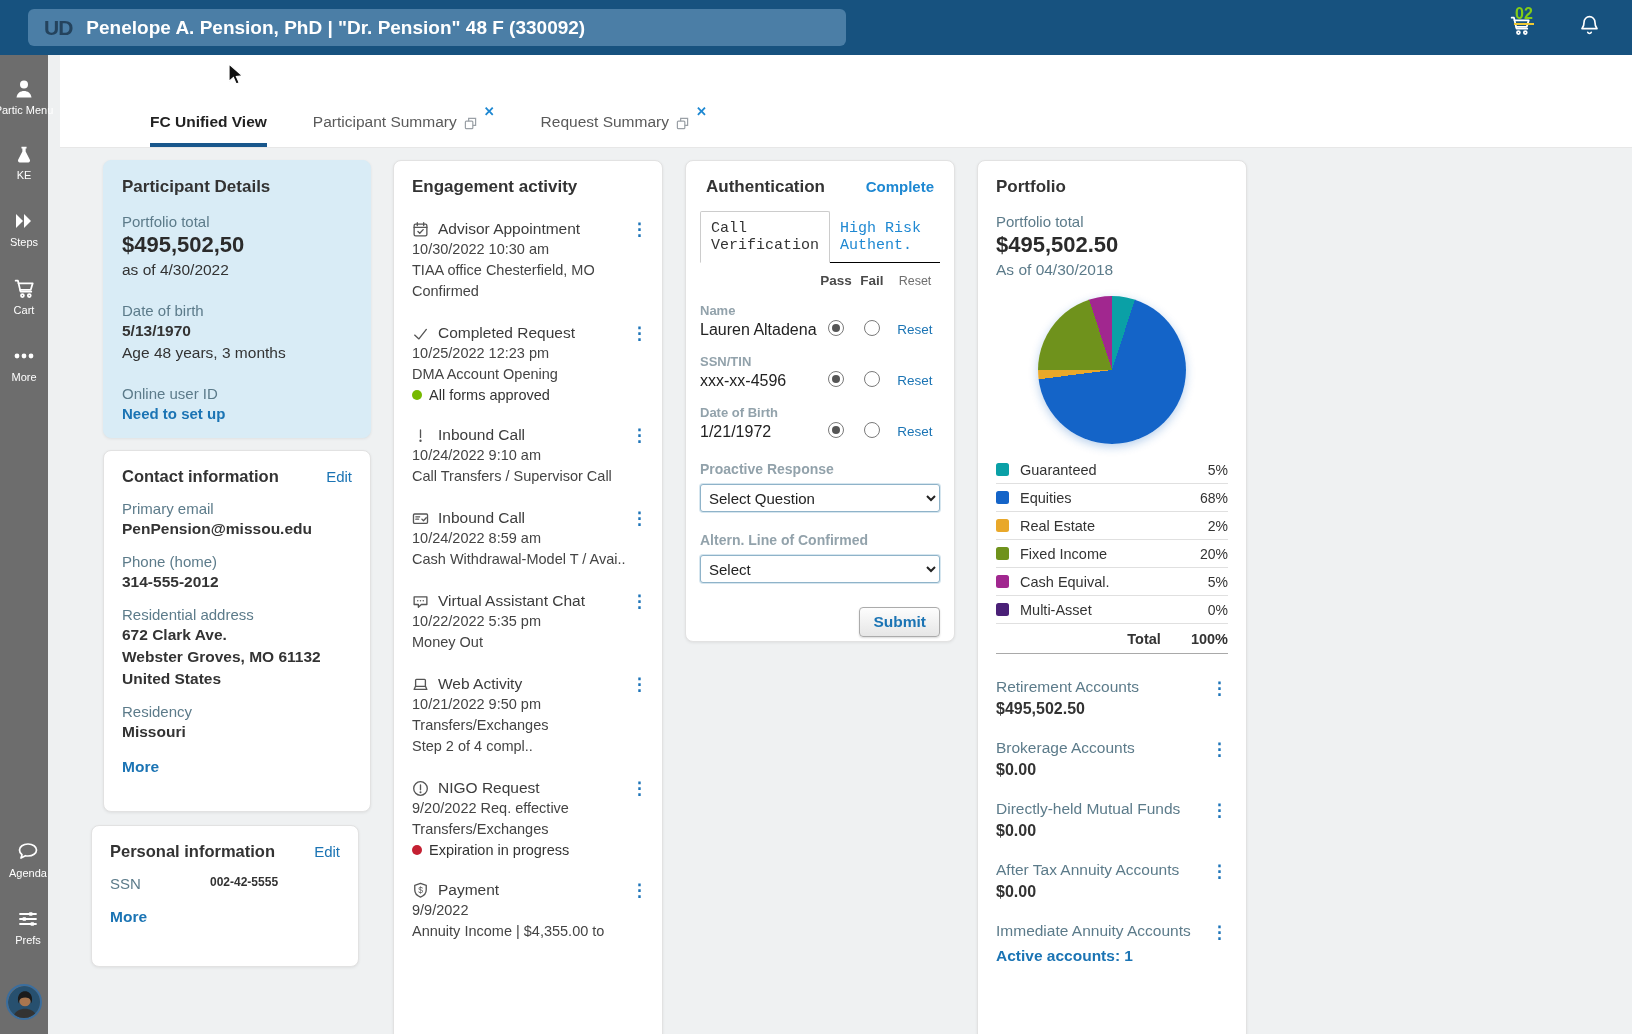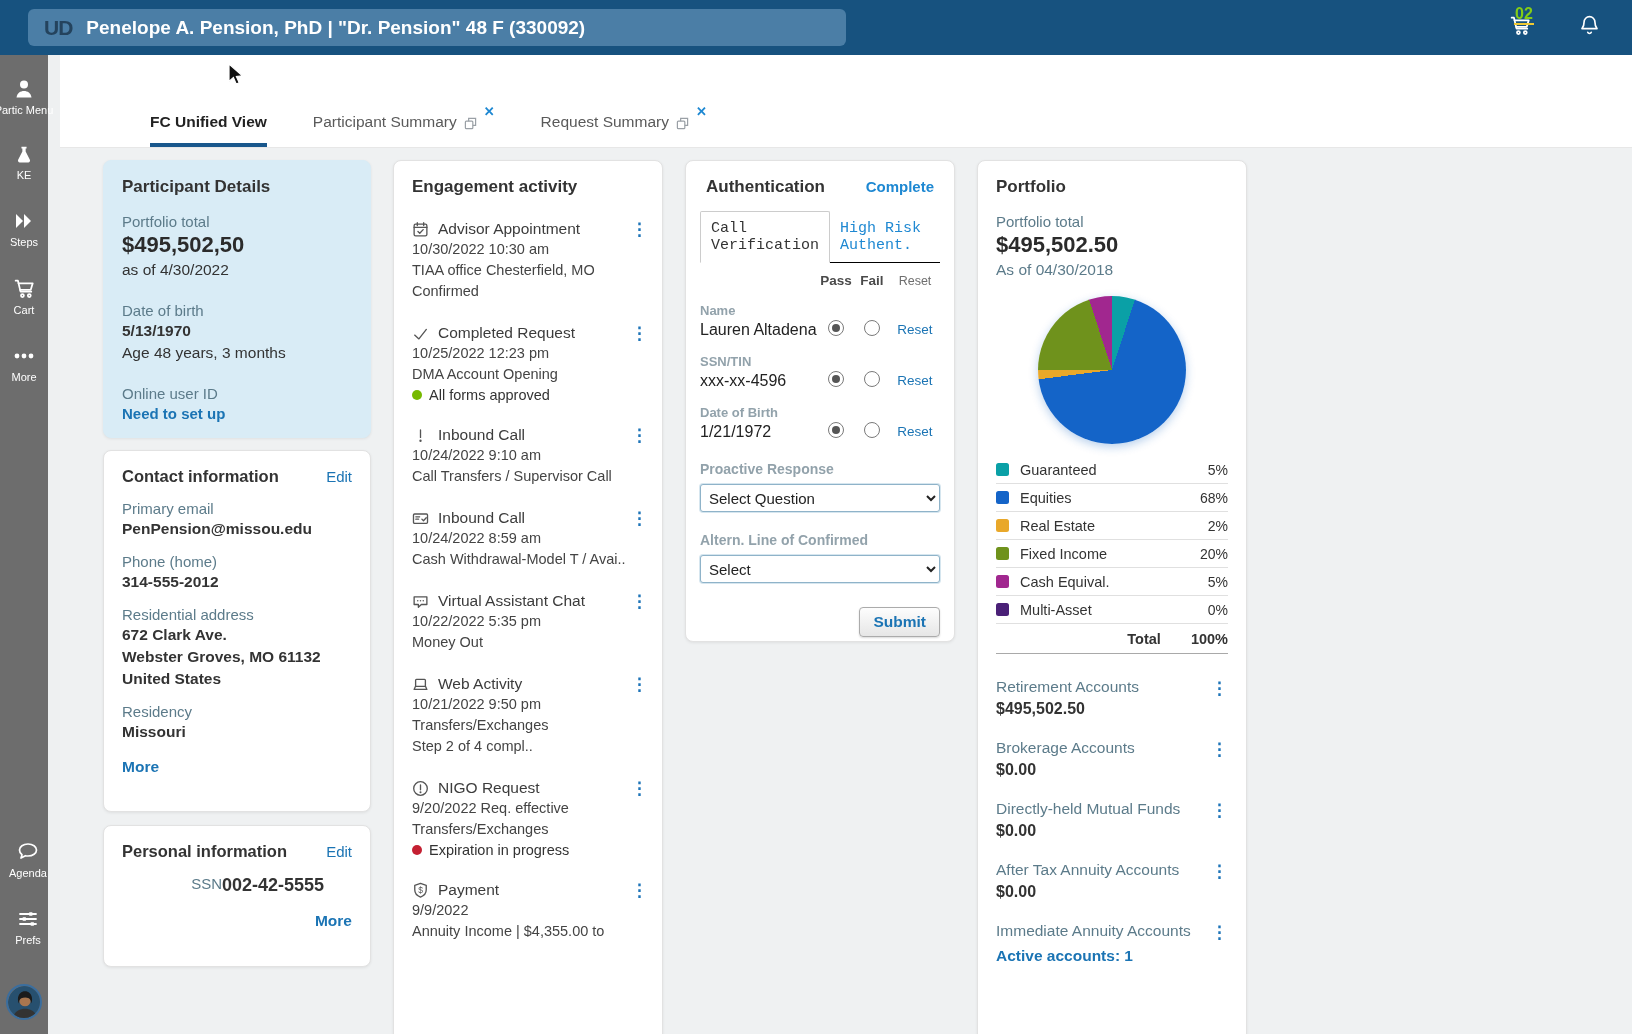--- a/index.html
+++ b/index.html
@@ -45,30 +45,30 @@
   .hdr-row h2 { margin-bottom:0; }
   .link { color:#1b74b4; font-weight:bold; text-decoration:none; font-size:15px; cursor:pointer; }
 
   .f-label { color:#5c7b8a; font-size:15px; margin-top:14px; }
   .f-value { color:#333; font-weight:bold; font-size:15.5px; line-height:20px; margin-top:2px; }
   .f-plain { color:#333; font-size:15.5px; line-height:21px; margin-top:1px; }
   .big-val { color:#2b2b2b; font-weight:bold; font-size:22px; margin-top:2px; }
 
   .c-details  { left:43px;  top:105px; width:268px; height:278px; background:#d9ecf6; border-color:#d9ecf6; }
   .c-contact  { left:43px;  top:395px; width:268px; height:362px; }
-  .c-personal { left:43px;  top:770px; width:268px; height:142px;text-align:right; }
+  .c-personal { left:31px;  top:770px; width:268px; height:142px; }
   .c-engage   { left:333px; top:105px; width:270px; height:905px; padding-left:0; padding-right:0; }
   .c-auth     { left:625px; top:105px; width:270px; height:482px; padding:16px 14px; }
   .c-portfolio{ left:917px; top:105px; width:270px; height:905px; }
 
   .c-contact .more, .c-personal .more { display:inline-block; margin-top:16px; font-size:15.5px; }
 
   .ssn-row { display:flex; margin-top:6px; }
   .ssn-row .ssn-l { color:#5c7b8a; font-size:15px; width:100px; }
-  .ssn-row .ssn-v { color:#333; font-weight:bold; font-size:18px; }
+  .ssn-row .ssn-v { color:#333; font-weight:bold; font-size:12px; }
 
   
   .c-engage h2 { padding:0 18px; }
   .eng-item { position:relative; padding:0 30px 0 18px; margin-top:23px; }
   .eng-head { display:flex; align-items:center; gap:9px; font-size:15.5px; color:#3c3c3c; }
   .eng-line { font-size:14.5px; color:#444; line-height:20px; margin-top:1px; }
   .kebab { position:absolute; right:14px; top:-1px; color:#1d74b8; font-weight:900; font-size:17px; cursor:pointer; }
   .status { display:flex; align-items:center; gap:7px; font-size:14.5px; color:#333; margin-top:3px; }
   .dot { width:10px; height:10px; border-radius:50%; flex:0 0 auto; }
 

